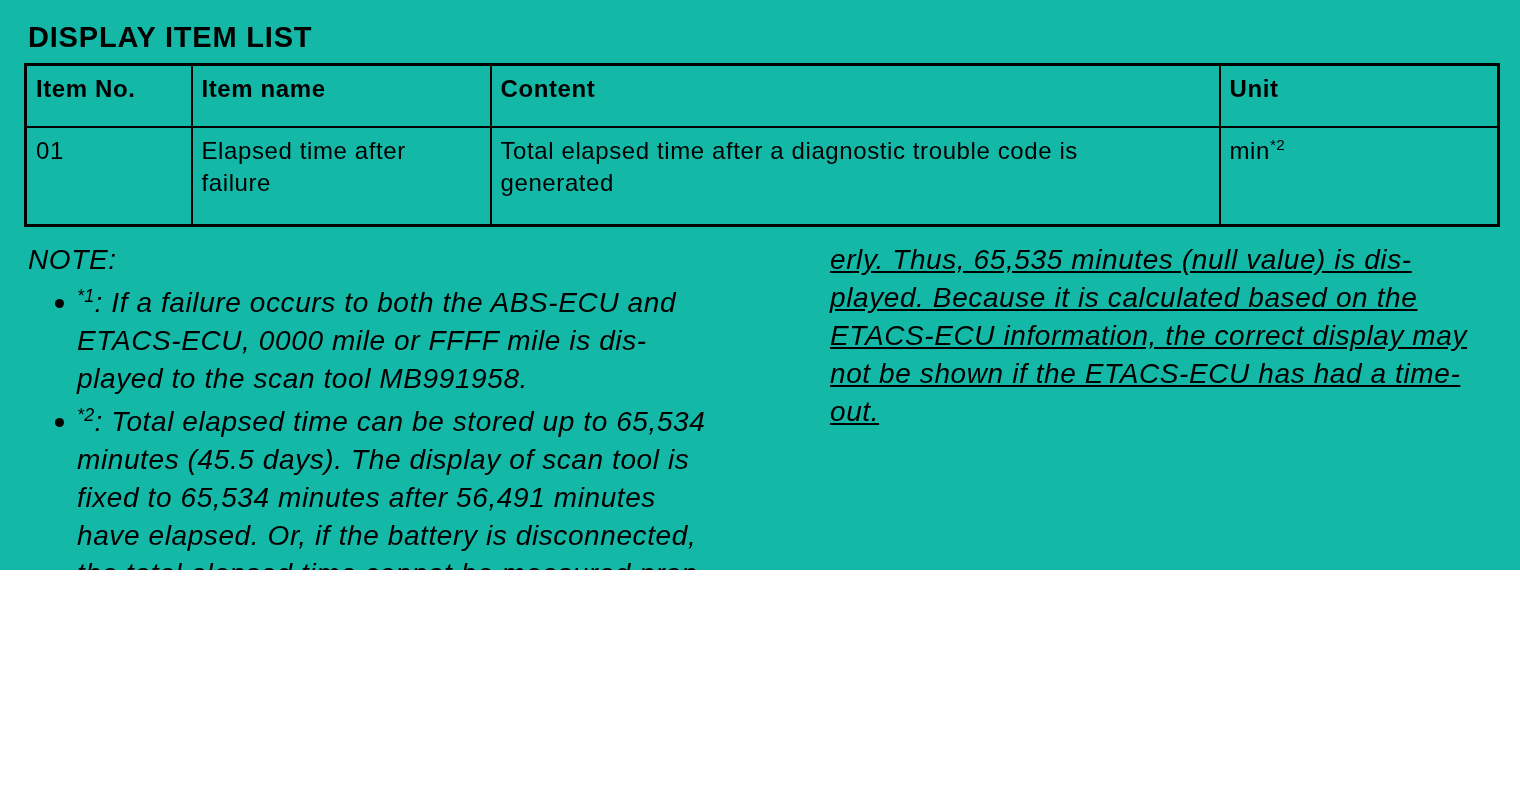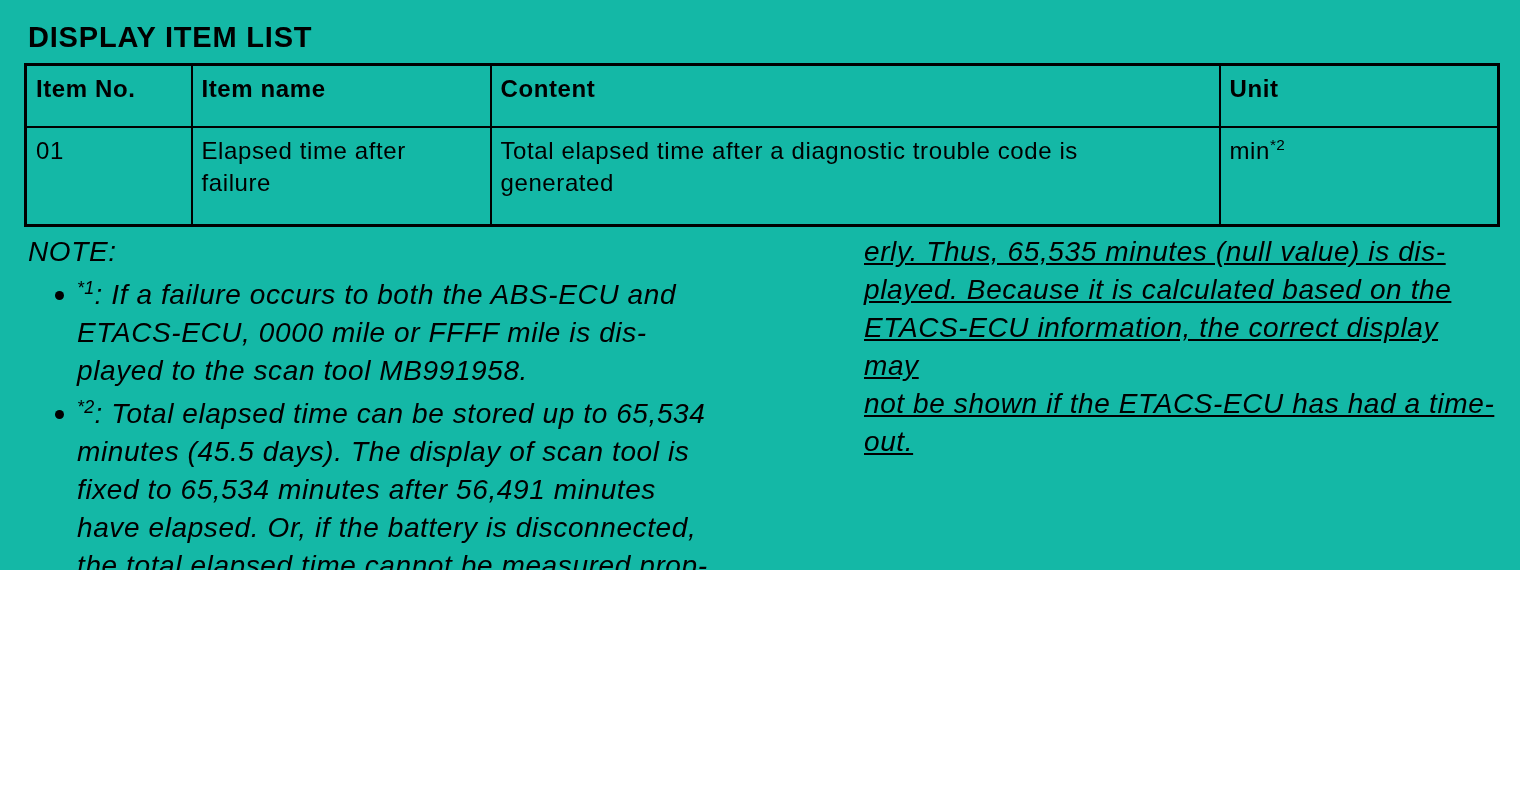--- a/index.html
+++ b/index.html
@@ -54,26 +54,25 @@
   table.item-table td { height: 74px; }
   .sup {
     font-size: 0.64em;
     vertical-align: super;
     line-height: 0;
     letter-spacing: 0.3px;
   }
   
   .notes {
     display: flex;
-    margin-top: 6px;
+    margin-top: 14px;
     font-style: italic;
     font-size: 28px;
     letter-spacing: 0.6px;
     line-height: 38px;
-    gap: 34px;
   }
   .notes-left { width: 740px; flex: 0 0 740px; }
   .notes-right { flex: 1 1 auto; padding-left: 66px; text-decoration: underline; }
   .note-heading { margin-left: 4px; }
   .note-bullet {
     display: flex;
     margin-top: 5px;
     justify-content: space-between;
   }
   .bullet-dot {

